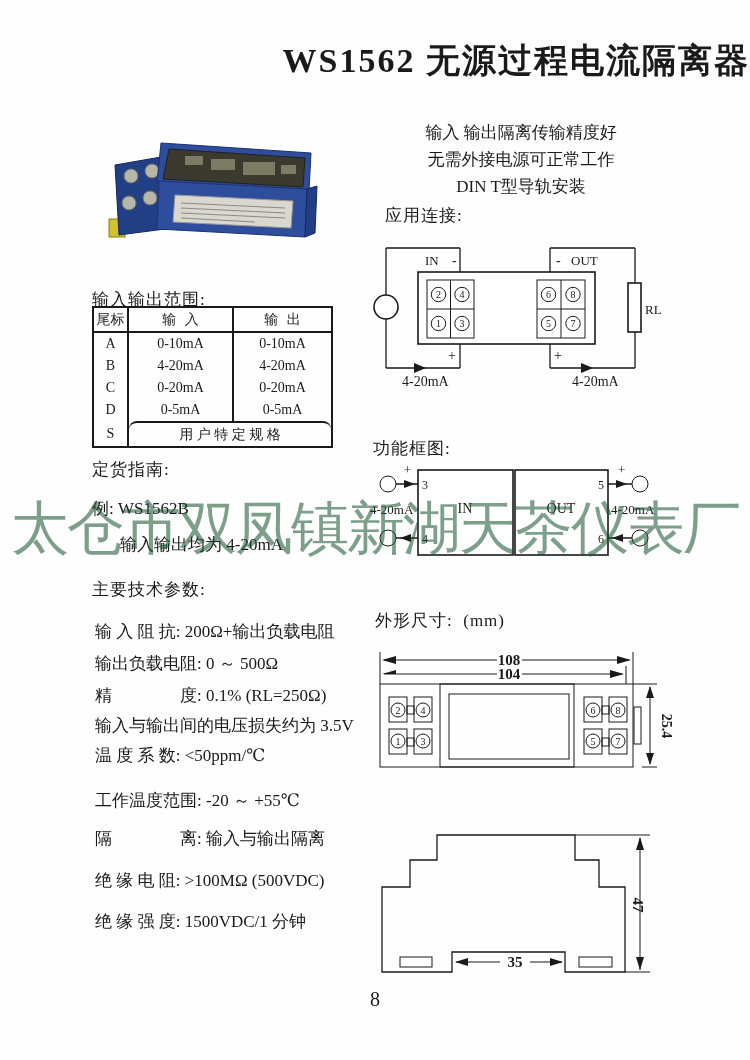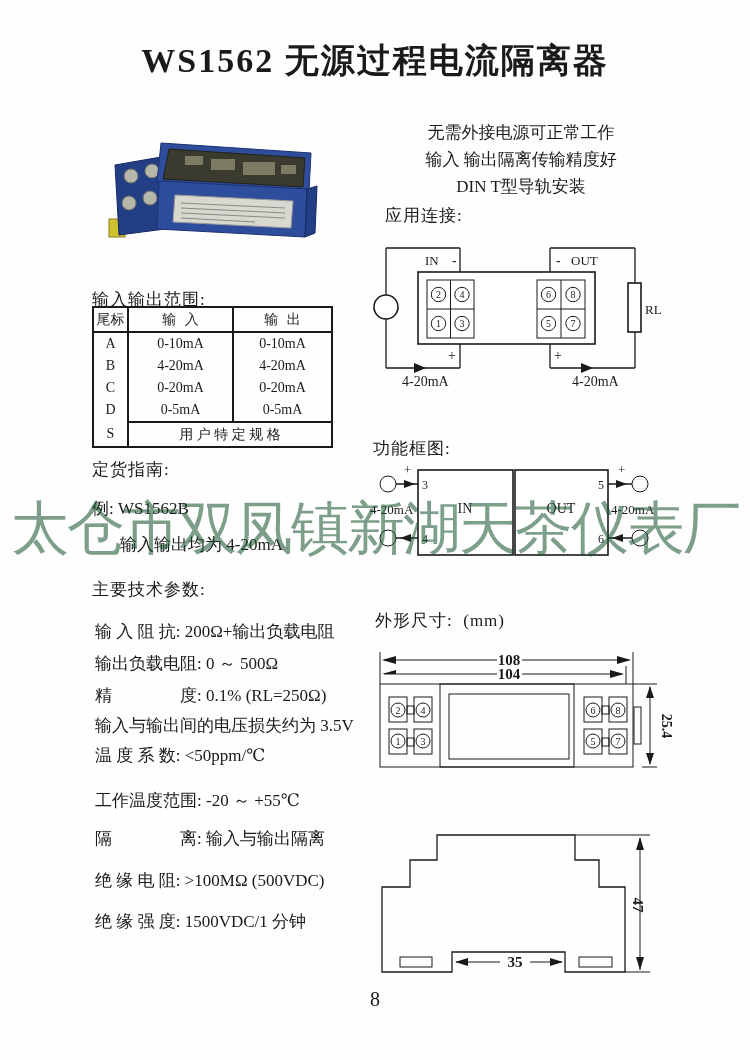--- a/index.html
+++ b/index.html
@@ -1,19 +1,19 @@
 <!DOCTYPE html>
 <html><head>
 <meta charset="utf-8">
 <style>
   html,body{margin:0;padding:0;background:#888;}
   #page{position:relative;width:750px;height:1060px;background:#fefefe;margin:0 auto;
         font-family:"Liberation Serif","DejaVu Serif",serif;color:#1a1a1a;overflow:hidden;}
   .abs{position:absolute;}
-  .title{left:0;top:38px;width:750px;text-align:center;font-size:34px;font-weight:bold;letter-spacing:2px;}
+  .title{left:0;top:38px;width:750px;text-align:right;font-size:34px;font-weight:bold;letter-spacing:2px;}
   .features{left:393px;top:119px;width:256px;text-align:center;font-size:17px;line-height:27px;}
   .seclabel{font-size:17px;letter-spacing:1px;}
   .watermark{left:0;top:490px;width:750px;text-align:center;font-size:58px;letter-spacing:-2px;
              color:#14532d;opacity:.55;z-index:9;pointer-events:none;white-space:nowrap;}
   .ordering-example{left:92px;top:497px;font-size:17px;}
   .ordering-note{left:120px;top:533px;font-size:17px;}
   .specs{left:95px;top:623px;width:300px;font-size:17px;}
   .specs div{line-height:18px;}
   .specs div:nth-child(1){margin-bottom:14px;}
   .specs div:nth-child(2){margin-bottom:14px;}
@@ -26,21 +26,21 @@
   .pagenum{left:0;top:988px;width:750px;text-align:center;font-size:20px;}
   
   .range-table{left:92px;top:306px;width:241px;border:2px solid #1a1a1a;font-size:14px;box-sizing:border-box;}
   .rt-row{display:flex;align-items:stretch;}
   .rt-c1{width:33px;border-right:2px solid #1a1a1a;display:flex;align-items:center;justify-content:center;}
   .rt-c2{width:103px;border-right:2px solid #1a1a1a;display:flex;align-items:center;justify-content:center;}
   .rt-c3{flex:1;display:flex;align-items:center;justify-content:center;}
   .rt-head{height:23px;border-bottom:2px solid #1a1a1a;font-family:Liberation Mono, monospace;}
   .rt-body .rt-row{height:22px;}
   .rt-srow{height:25px;}
-  .rt-span{flex:1;border-top:2px solid #1a1a1a;display:flex;align-items:center;justify-content:center;}
+  .rt-span{flex:1;border-top:2px solid #1a1a1a;display:flex;align-items:center;justify-content:center;border-radius:8px;}
   svg text{font-family:"Liberation Serif","DejaVu Serif",serif;fill:#1a1a1a;}
   svg{display:block;}
   .ln{stroke:#1a1a1a;stroke-width:1.3;fill:none;}
   .lnthin{stroke:#1a1a1a;stroke-width:1;fill:none;}
   .box{stroke:#1a1a1a;stroke-width:1.6;fill:#ffffff;}
   .arrow{fill:#1a1a1a;stroke:none;}
 </style>
 </head>
 <body>
 
@@ -61,22 +61,22 @@
     <polygon points="74,26 210,35 208,64 68,56" stroke="#23221a" stroke-width="1" fill="#3b3a2e"></polygon>
     <rect x="90" y="33" width="18" height="9" fill="#7c7c64"></rect>
     <rect x="116" y="36" width="24" height="11" fill="#7c7c64"></rect>
     <rect x="148" y="39" width="32" height="13" fill="#7c7c64"></rect>
     <rect x="186" y="42" width="15" height="9" fill="#7c7c64"></rect>
     <polygon points="80,72 198,78 196,105 78,99" stroke="#999" stroke-width="1" fill="#d8d7d0"></polygon>
     <path d="M86 80 L190 85 M86 85 L190 90 M86 90 L190 95 M86 95 L160 99" stroke="#8a8a84" stroke-width="1" fill="none"></path>
   </svg>
 
   <div class="abs features">
+    <div>输入 输出隔离传输精度好</div>
     <div>无需外接电源可正常工作</div>
-    <div>输入 输出隔离传输精度好</div>
     <div>DIN T型导轨安装</div>
   </div>
 
   <div class="abs seclabel" style="left:385px;top:204px;">应用连接:</div>
 
   <svg class="abs" style="left:368px;top:228px;" width="335" height="165" viewBox="0 0 335 165">
     <path class="ln" d="M18 20 V140 M18 20 H92 M92 20 V44 M92 116 V140 M18 140 H92"></path>
     <path class="ln" d="M182 44 V20 M182 20 H267 M267 20 V55 M267 104 V140 M182 140 H267 M182 116 V140"></path>
     <polygon class="arrow" points="46,135 58,140 46,145"></polygon>
     <polygon class="arrow" points="213,135 225,140 213,145"></polygon>

